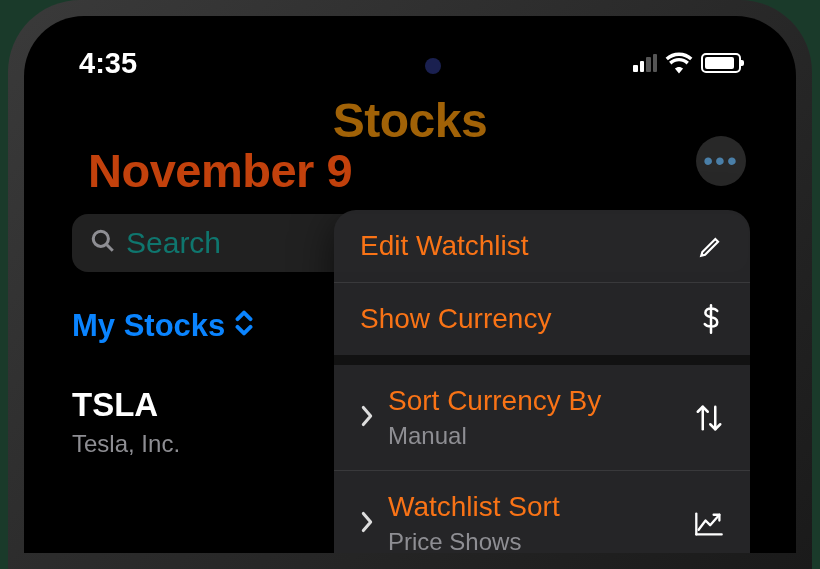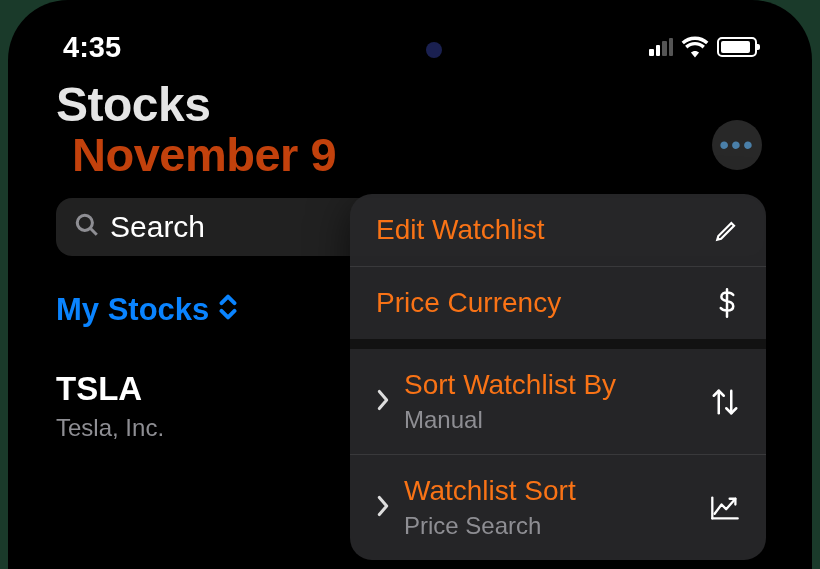--- a/index.html
+++ b/index.html
@@ -12,21 +12,21 @@
       position: relative;
     }
     .phone-frame {
       position: absolute;
       left: 8px;
       top: 0;
       width: 804px;
       height: 569px;
       background: linear-gradient(135deg, #3a3a3a, #1a1a1a);
       border-radius: 72px 72px 0 0;
-      padding: 0;
+      padding: 16px;
     }
     .phone-screen {
       width: 100%;
       height: 100%;
       background: #000;
       border-radius: 60px 60px 0 0;
       overflow: hidden;
       position: relative;
     }
     .status-bar {
@@ -78,25 +78,26 @@
       border-radius: 0 2px 2px 0;
     }
     .battery-fill {
       width: 90%;
       height: 100%;
       background: #fff;
       border-radius: 2px;
     }
     .content { padding: 10px 48px 0 48px; }
     .app-title {
-      color: #e5e5e5;
+      color: #a16207;
       font-size: 48px;
       font-weight: 800;
       line-height: 1.05;
       letter-spacing: -0.5px;
+      text-align: center;
     }
     .app-date {
       color: #c2410c;
       font-size: 47px;
       font-weight: 700;
       line-height: 1.05;
       letter-spacing: -0.5px;
       margin-left: 16px;
     }
     .more-button {
@@ -121,21 +122,21 @@
       margin-top: 18px;
       background: rgba(60,60,60,0.55);
       border-radius: 16px;
       padding: 12px 18px;
       display: flex;
       align-items: center;
       gap: 10px;
       width: 100%;
     }
     .search-icon { color: #8e8e93; }
-    .search-placeholder { color: #ffffff; font-size: 30px; font-weight: 400; }
+    .search-placeholder { color: #0f766e; font-size: 30px; font-weight: 400; }
     .watchlist-selector {
       margin-top: 36px;
       display: flex;
       align-items: center;
       gap: 8px;
       color: #0a84ff;
       font-size: 31px;
       font-weight: 700;
     }
     .stock-row { margin-top: 42px; }
@@ -263,39 +264,39 @@
         <div class="menu-icon">
           <svg width="26" height="26" viewBox="0 0 24 24" fill="none" stroke="#fff" stroke-width="2">
               <path d="M3 21l3.5-1 12-12-2.5-2.5-12 12L3 21z"></path>
             </svg>
         </div>
       </div>
 
       <div class="menu-item section-end">
         <div class="menu-left">
           <div class="menu-text-wrap">
-            <div class="menu-label">Price Currency</div>
+            <div class="menu-label">Show Currency</div>
           </div>
         </div>
         <div class="menu-icon">
           <svg width="26" height="30" viewBox="0 0 16 24" fill="none" stroke="#fff" stroke-width="2" stroke-linecap="round">
               <path d="M8 1v22M13 5.5c-1-1.5-3-2-5-2s-4.5 1-4.5 3.5 2 3 4.5 3.5 5 1 5 4-2.5 3.5-5 3.5-4-0.5-5-2"></path>
             </svg>
         </div>
       </div>
 
       <div class="menu-item">
         <div class="menu-left">
           <span class="menu-chevron">
             <svg width="14" height="22" viewBox="0 0 10 18" fill="none" stroke="#ddd" stroke-width="2.5" stroke-linecap="round" stroke-linejoin="round">
                 <polyline points="2,2 8,9 2,16"></polyline>
               </svg>
           </span>
           <div class="menu-text-wrap">
-            <div class="menu-label">Sort Watchlist By</div>
+            <div class="menu-label">Sort Currency By</div>
             <div class="menu-sublabel">Manual</div>
           </div>
         </div>
         <div class="menu-icon">
           <svg width="30" height="30" viewBox="0 0 24 24" fill="none" stroke="#fff" stroke-width="2" stroke-linecap="round" stroke-linejoin="round">
               <line x1="7" y1="3" x2="7" y2="21"></line>
               <polyline points="3,7 7,3 11,7"></polyline>
               <line x1="17" y1="3" x2="17" y2="21"></line>
               <polyline points="13,17 17,21 21,17"></polyline>
             </svg>
@@ -304,21 +305,21 @@
 
       <div class="menu-item">
         <div class="menu-left">
           <span class="menu-chevron">
             <svg width="14" height="22" viewBox="0 0 10 18" fill="none" stroke="#ddd" stroke-width="2.5" stroke-linecap="round" stroke-linejoin="round">
                 <polyline points="2,2 8,9 2,16"></polyline>
               </svg>
           </span>
           <div class="menu-text-wrap">
             <div class="menu-label">Watchlist Sort</div>
-            <div class="menu-sublabel">Price Search</div>
+            <div class="menu-sublabel">Price Shows</div>
           </div>
         </div>
         <div class="menu-icon">
           <svg width="30" height="26" viewBox="0 0 26 22" fill="none" stroke="#fff" stroke-width="2" stroke-linecap="round" stroke-linejoin="round">
               <polyline points="2,20 24,20"></polyline>
               <polyline points="2,20 2,2"></polyline>
               <polyline points="4,16 10,8 14,12 22,3"></polyline>
               <polyline points="17,3 22,3 22,8"></polyline>
             </svg>
         </div>

